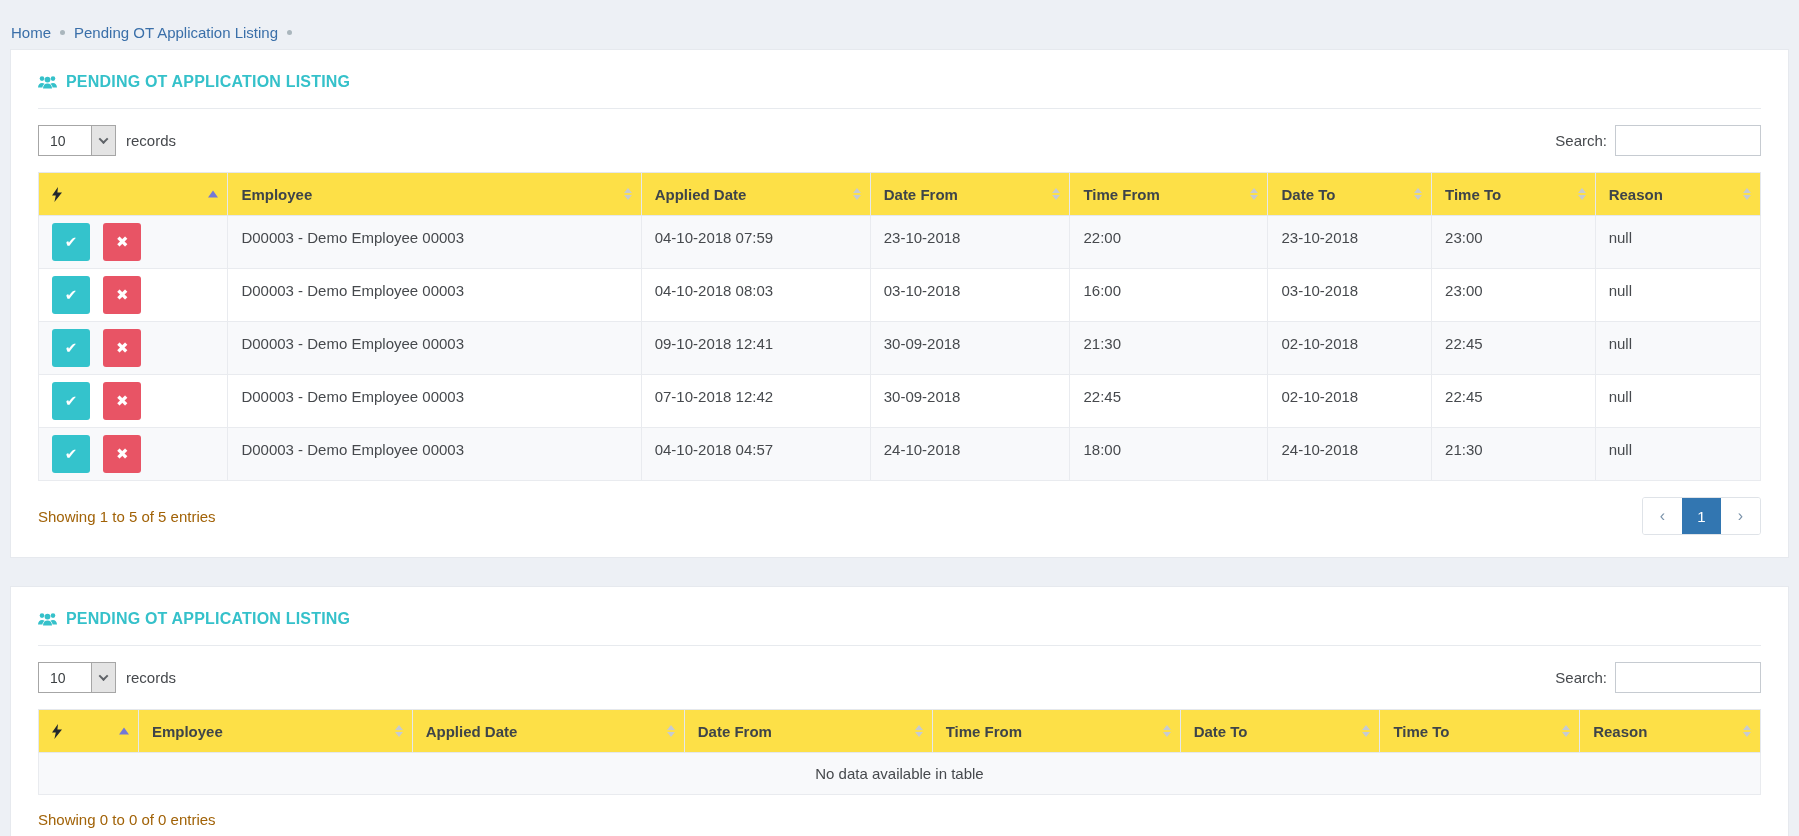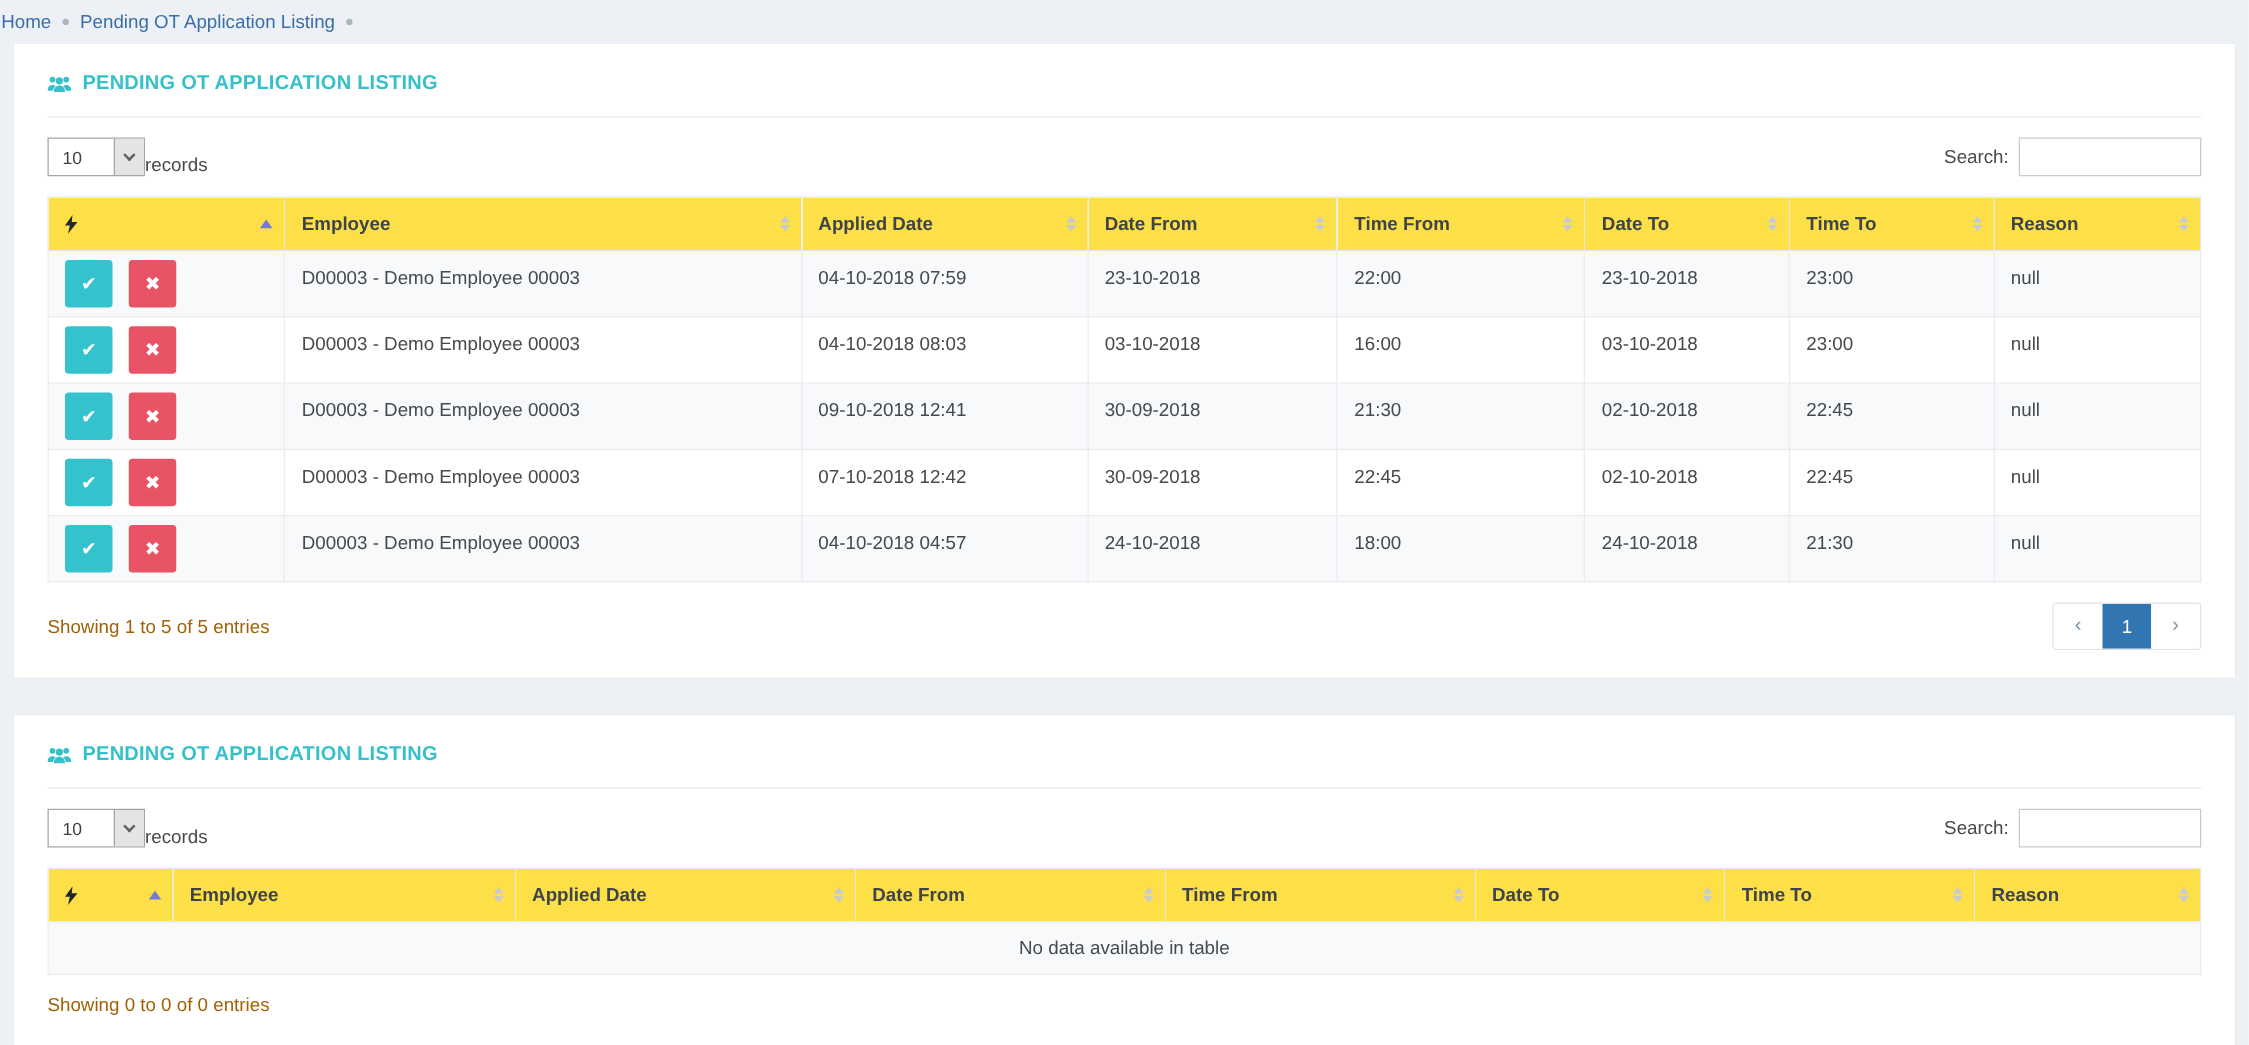--- a/index.html
+++ b/index.html
@@ -4,33 +4,33 @@
 <style>
   * { margin:0; padding:0; box-sizing:border-box; }
   html,body { width:1799px; height:836px; }
   body {
     background:#edf0f5;
     font-family:"Liberation Sans", sans-serif;
     font-size:15px;
     color:#46494d;
   }
   
-  .breadcrumb { padding:9px 1px 8px; display:flex; align-items:center; gap:9px; }
+  .breadcrumb { padding:9px 11px 8px; display:flex; align-items:center; gap:9px;margin-top:15px; }
   .crumb { color:#3a6fa9; text-decoration:none; cursor:pointer; }
   .crumb-dot { width:5px; height:5px; border-radius:50%; background:#aab6bd; display:inline-block; }
   
   .card { background:#fff; border:1px solid #e6e9ee; margin:0 10px; }
   .card + .card { margin-top:28px; }
   .card-header { padding:23px 27px 17px; display:flex; align-items:center; gap:9px; }
   .card-title { color:#35c1ca; font-weight:bold; font-size:16px; letter-spacing:.2px; }
   .users-icon svg { display:block; }
   .card-divider { border-top:1px solid #e7eaee; margin:0 27px; }
   
   .controls { display:flex; justify-content:space-between; align-items:center; padding:16px 27px 14px; }
-  .length-ctl { display:flex; align-items:flex-end; }
+  .length-ctl { display:flex; align-items:center; gap:10px; }
   .select-box { width:78px; height:31px; border:1px solid #a6a6a6; background:#fff; display:flex; cursor:pointer; }
   .select-value { flex:1; display:flex; align-items:center; padding-left:11px; font-size:14px; color:#3c4043; }
   .select-arrow { width:24px; border-left:1px solid #a6a6a6; background:#e4e4e4; display:flex; align-items:center; justify-content:center; }
   .chev-down { width:7px; height:7px; border-right:2px solid #5f6368; border-bottom:2px solid #5f6368; transform:rotate(45deg) translate(-1px,-1px); }
   .search-ctl { display:flex; align-items:center; gap:8px;justify-content:flex-end; }
   .search-input { width:146px; height:31px; border:1px solid #c6cbd1; background:#fff; padding:0 8px; font-size:14px; font-family:"Liberation Sans", sans-serif; }
   
   .table-wrap { margin:2px 27px 0; }
   table { width:100%; border-collapse:collapse; border:1px solid #d9dde2; table-layout:fixed; }
   th {

